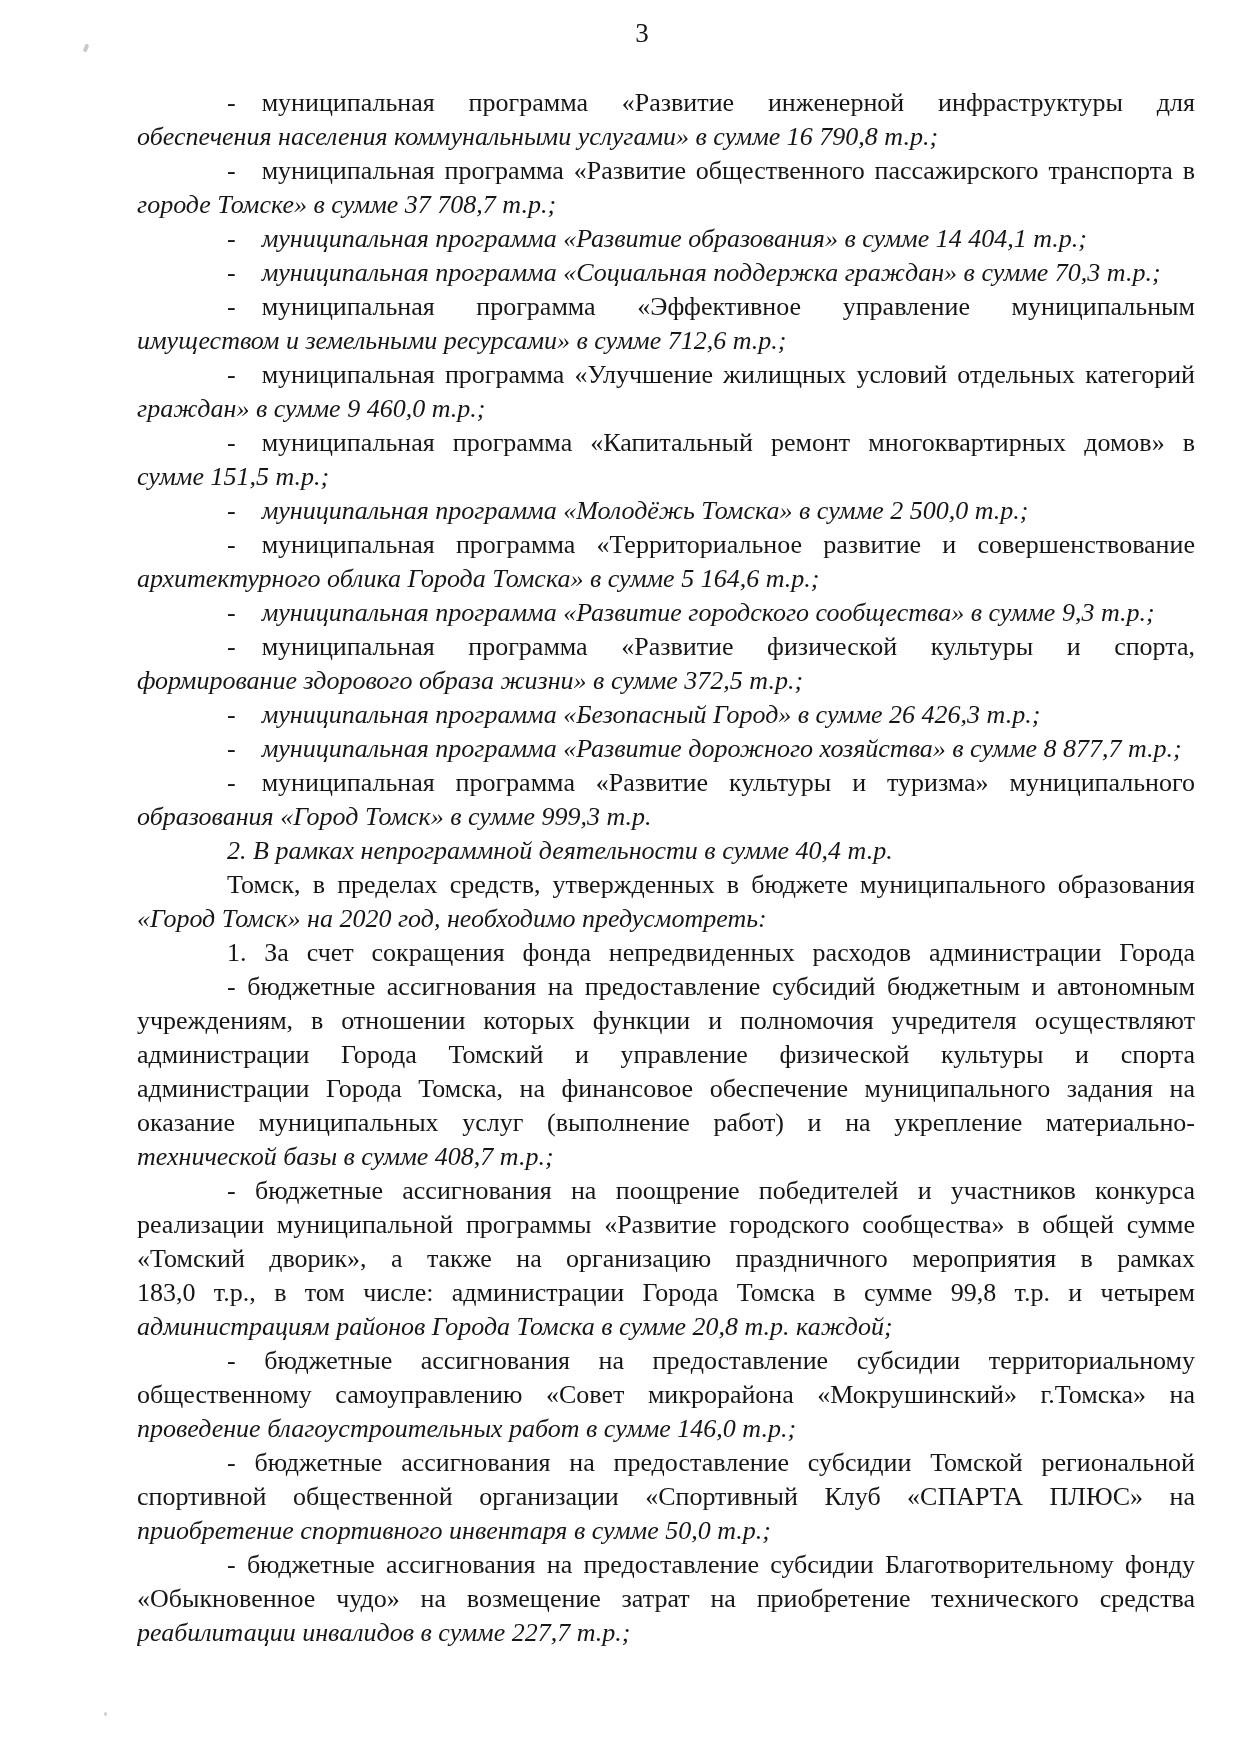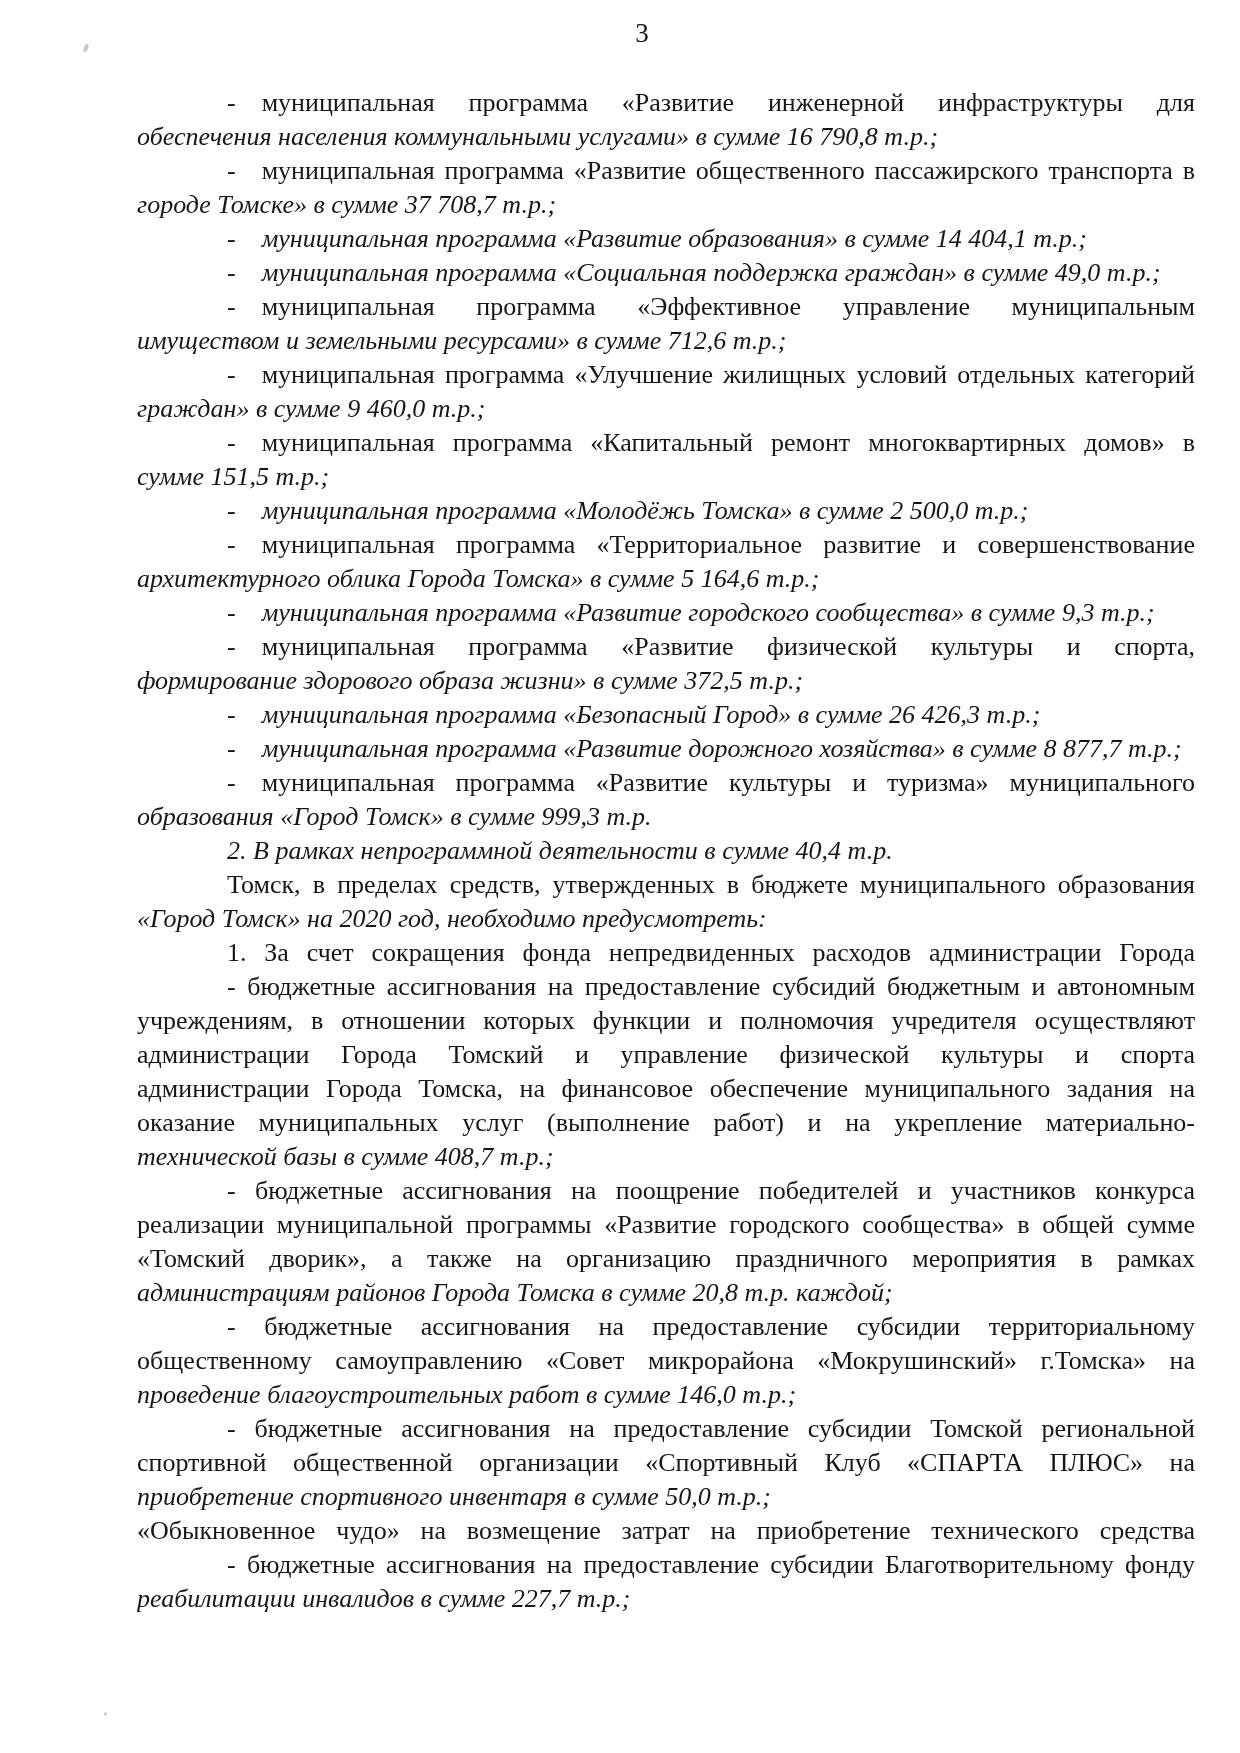--- a/index.html
+++ b/index.html
@@ -89,21 +89,21 @@
         <div class="line last">обеспечения населения коммунальными услугами» в сумме 16&nbsp;790,8 т.р.;</div>
       </div>
       <div class="paragraph">
         <div class="line first">- муниципальная программа «Развитие общественного пассажирского транспорта в</div>
         <div class="line last">городе Томске» в сумме 37&nbsp;708,7 т.р.;</div>
       </div>
       <div class="paragraph">
         <div class="line first last">- муниципальная программа «Развитие образования» в сумме 14&nbsp;404,1 т.р.;</div>
       </div>
       <div class="paragraph">
-        <div class="line first last">- муниципальная программа «Социальная поддержка граждан» в сумме 49,0 т.р.;</div>
+        <div class="line first last">- муниципальная программа «Социальная поддержка граждан» в сумме 70,3 т.р.;</div>
       </div>
       <div class="paragraph">
         <div class="line first">- муниципальная программа «Эффективное управление муниципальным</div>
         <div class="line last">имуществом и земельными ресурсами» в сумме 712,6 т.р.;</div>
       </div>
       <div class="paragraph">
         <div class="line first">- муниципальная программа «Улучшение жилищных условий отдельных категорий</div>
         <div class="line last">граждан» в сумме 9&nbsp;460,0 т.р.;</div>
       </div>
       <div class="paragraph">
@@ -149,33 +149,34 @@
         <div class="line">учреждениям, в отношении которых функции и полномочия учредителя осуществляют</div>
         <div class="line">администрации Города Томский и управление физической культуры и спорта</div>
         <div class="line">администрации Города Томска, на финансовое обеспечение муниципального задания на</div>
         <div class="line">оказание муниципальных услуг (выполнение работ) и на укрепление материально-</div>
         <div class="line last">технической базы в сумме 408,7 т.р.;</div>
       </div>
       <div class="paragraph">
         <div class="line first">- бюджетные ассигнования на поощрение победителей и участников конкурса</div>
         <div class="line">реализации муниципальной программы «Развитие городского сообщества» в общей сумме</div>
         <div class="line">«Томский дворик», а также на организацию праздничного мероприятия в рамках</div>
+        <div class="line">183,0 т.р., в том числе: администрации Города Томска в сумме 99,8 т.р. и четырем</div>
         <div class="line last">администрациям районов Города Томска в сумме 20,8 т.р. каждой;</div>
       </div>
       <div class="paragraph">
         <div class="line first">- бюджетные ассигнования на предоставление субсидии территориальному</div>
         <div class="line">общественному самоуправлению «Совет микрорайона «Мокрушинский» г.Томска» на</div>
         <div class="line last">проведение благоустроительных работ в сумме 146,0 т.р.;</div>
       </div>
       <div class="paragraph">
         <div class="line first">- бюджетные ассигнования на предоставление субсидии Томской региональной</div>
         <div class="line">спортивной общественной организации «Спортивный Клуб «СПАРТА ПЛЮС» на</div>
         <div class="line last">приобретение спортивного инвентаря в сумме 50,0 т.р.;</div>
       </div>
       <div class="paragraph">
+        <div class="line first">- бюджетные ассигнования на предоставление субсидии Благотворительному фонду</div>
         <div class="line">«Обыкновенное чудо» на возмещение затрат на приобретение технического средства</div>
-        <div class="line first">- бюджетные ассигнования на предоставление субсидии Благотворительному фонду</div>
         <div class="line last">реабилитации инвалидов в сумме 227,7 т.р.;</div>
       </div>
     </div>
 
   <div class="scan-artifact artifact-dot"></div>
 </div>
 
 </body></html>

